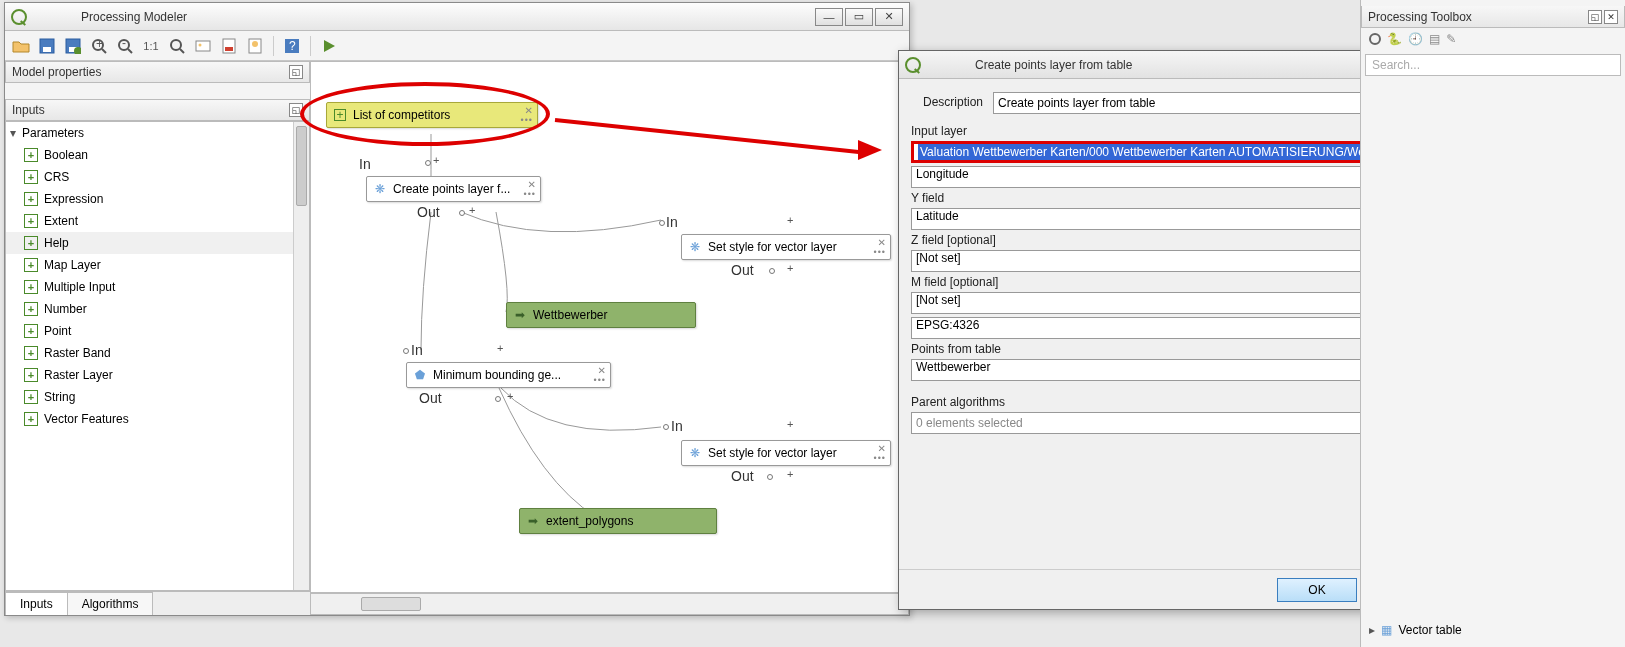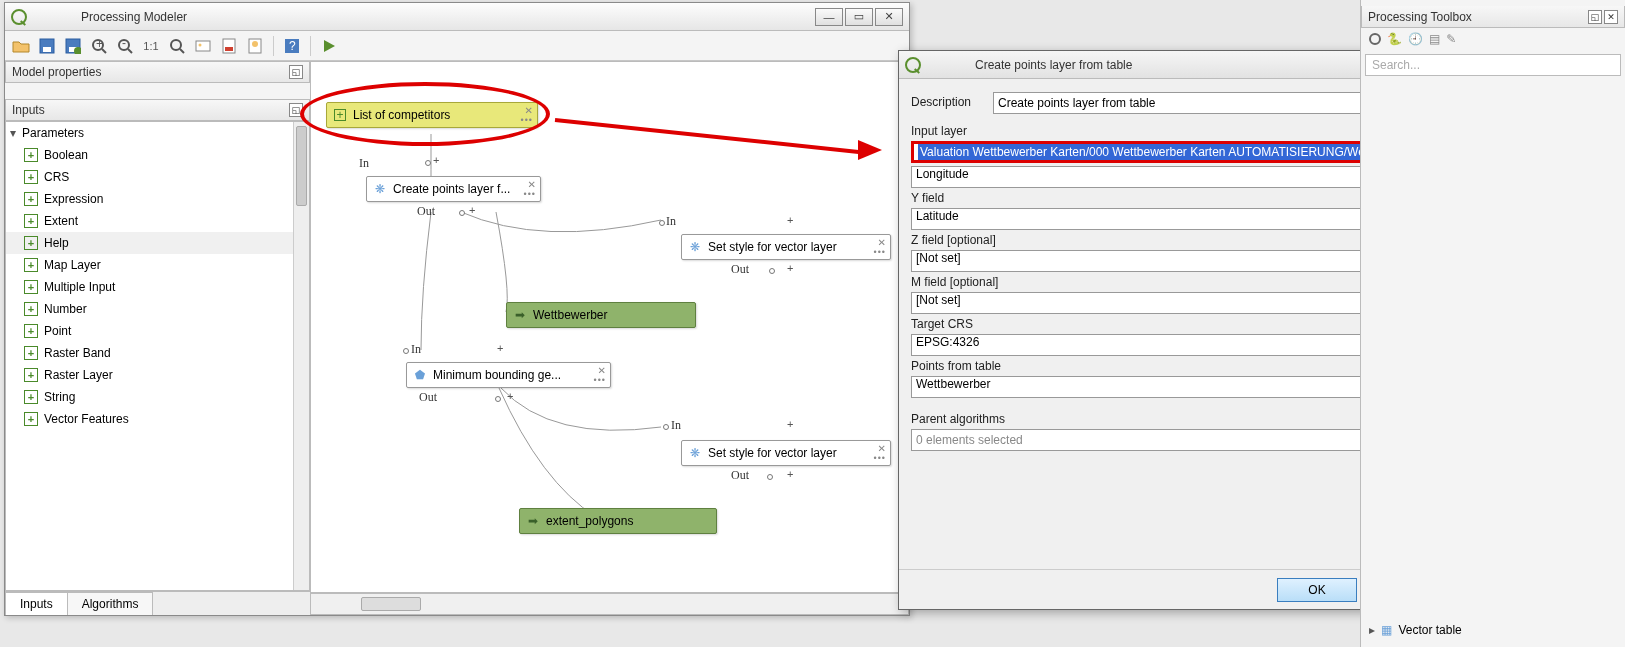--- a/index.html
+++ b/index.html
@@ -38,21 +38,21 @@
   .canvas{position:absolute;left:305px;right:0;top:58px;bottom:22px;background:#fff;border:1px solid #bbb;overflow:hidden;}
   .canvas-scroll{position:absolute;left:305px;right:0;bottom:0;height:22px;background:#f0f0f0;border:1px solid #bbb;display:flex;align-items:center;}
   .scrollthumb{position:absolute;left:50px;width:60px;height:14px;background:#ddd;border:1px solid #aaa;border-radius:2px;}
 
   .node{position:absolute;border:1px solid #999;background:#fff;border-radius:2px;height:26px;display:flex;align-items:center;padding:0 6px;gap:6px;box-shadow:1px 1px 2px rgba(0,0,0,0.15);}
   .node .nicon{width:14px;height:14px;display:flex;align-items:center;justify-content:center;}
   .node .nx{position:absolute;top:2px;right:4px;color:#888;font-size:10px;}
   .node .ndots{position:absolute;bottom:2px;right:4px;color:#888;font-size:9px;letter-spacing:1px;}
   .node.yellow{background:#e8e87a;border-color:#a8a83a;}
   .node.green{background:#8fb36b;border-color:#5f8040;}
-  .port-label{position:absolute;font-size:12px;color:#333;font-family:Liberation Serif, serif;}
+  .port-label{position:absolute;font-size:14px;color:#333;}
   .port-dot{position:absolute;width:6px;height:6px;border:1px solid #777;background:#fff;border-radius:50%;}
   .port-plus{position:absolute;font-size:11px;color:#555;}
   .connector{position:absolute;stroke:#999;fill:none;stroke-width:1;}
 
   .ring{position:absolute;border:4px solid #d00;border-radius:50%;pointer-events:none;}
   .arrow-line{position:absolute;height:4px;background:#d00;}
   .arrow-head{position:absolute;width:0;height:0;border-top:10px solid transparent;border-bottom:10px solid transparent;border-left:24px solid #d00;}
   .redtext{position:absolute;color:#d00;font-size:15px;}
 
   
@@ -359,21 +359,21 @@
   <div class="titlebar">
     <span class="qicon"></span>
     <span class="titlebar-text">Create points layer from table</span>
     <div class="dlg-btns">
       <div class="wb">?</div>
       <div class="wb close">✕</div>
     </div>
   </div>
   <div class="dlg-body">
     <div class="frow inline">
-      <span class="flabel" style="width:72px;">Description</span>
+      <span class="flabel" style="width:72px;text-align:right;">Description</span>
       <input class="ftext" style="flex: 1 1 0%;" value="Create points layer from table">
     </div>
     <div class="frow" style="margin-top:10px;">
         <span class="flabel">Input layer</span>
       </div>
     <div class="frow inline">
       <div class="fcombo hl-red" style="flex:1;">
         <span class="hl-sel" style="padding:1px 2px;white-space:nowrap;overflow:hidden;display:inline-block;width:calc(100% - 18px);">Valuation Wettbewerber Karten/000 Wettbewerber Karten AUTOMATISIERUNG/Wettbewerber_List.csv</span>
         <span class="caret"></span>
       </div>
@@ -390,23 +390,20 @@
     <div class="frow">
         <span class="flabel">Z field [optional]</span>
       </div>
     <div class="fcombo"><span>[Not set]</span><span class="caret"></span></div>
 
     <div class="frow">
         <span class="flabel">M field [optional]</span>
       </div>
     <div class="fcombo"><span>[Not set]</span><span class="caret"></span></div>
 
-    <div class="frow">
-        <span class="flabel">Target CRS</span>
-      </div>
     <div class="frow inline">
       <div class="fcombo" style="flex:1;"><span>EPSG:4326</span><span class="caret"></span></div>
       <button class="fbtn">
           <span>🌐</span>
         </button>
     </div>
 
     <div class="frow">
         <span class="flabel">Points from table</span>
       </div>

